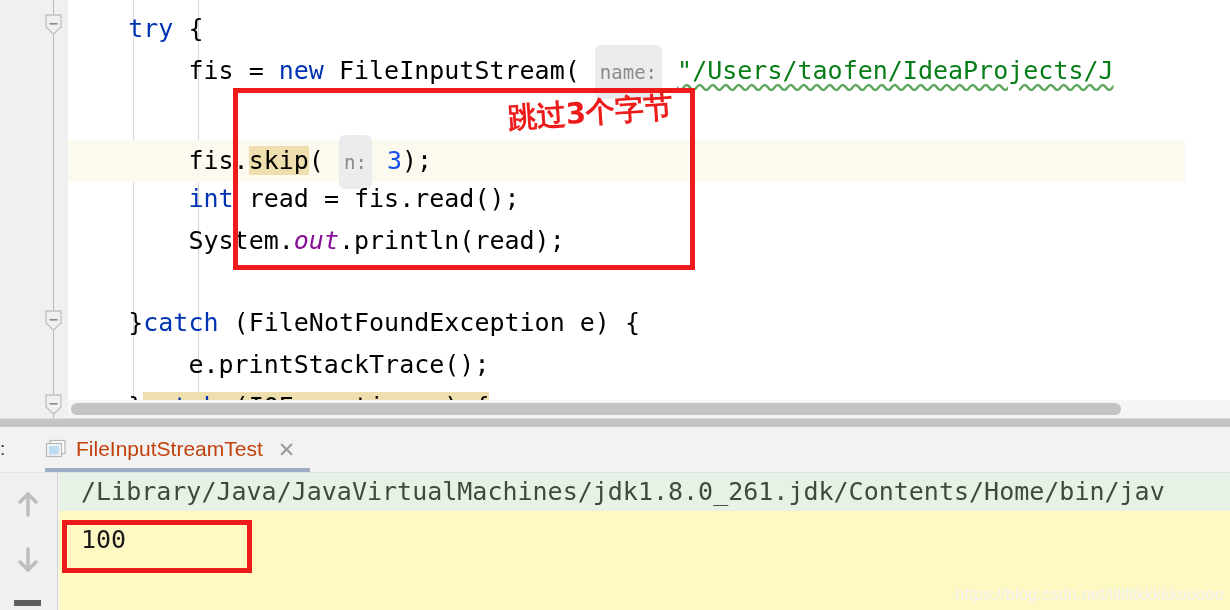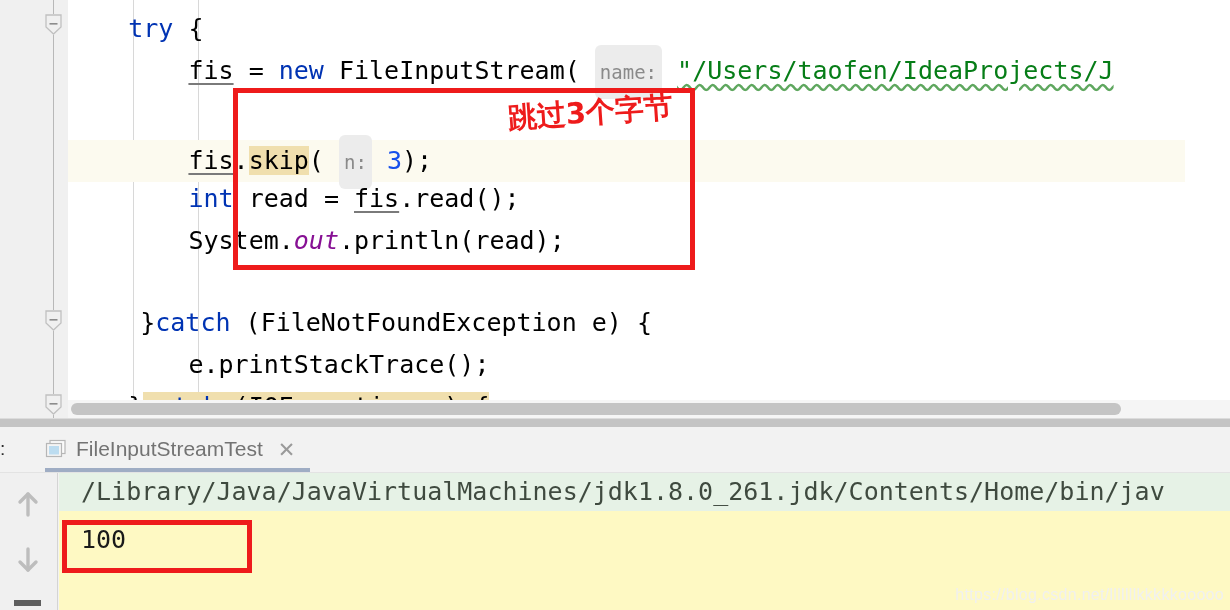--- a/index.html
+++ b/index.html
@@ -79,21 +79,21 @@
     font-family: "DejaVu Sans Mono", monospace;
     font-size: 25px;
     color: #000000;
   }
   .hl-line { background: #fcfaef; margin-top: 48px; }
 
   .kw      { color: #0033b3; }
   .str     { color: #067d17; }
   .fld     { color: #871094; font-style: italic; }
   .num     { color: #1750eb; }
-  .ident-u { text-decoration: underline; text-decoration-color: #7a7a7a; text-underline-offset: 4px; text-align: right; }
+  .ident-u { text-decoration-color: #7a7a7a; text-underline-offset: 4px; text-align: right; }
   .search-hl { background: #f0dfae; }
   .wavy {
     text-decoration: underline;
     text-decoration-style: wavy;
     text-decoration-color: #5fa75f;
     text-underline-offset: 4px;
   }
   .param-hint {
     background: #ececec;
     color: #8a8a8a;
@@ -178,21 +178,21 @@
     display: flex;
     align-items: center;
     gap: 9px;
   }
   .tab-icon {
     width: 22px; height: 20px;
     position: relative;
   }
   .tab-label {
     font-size: 21px;
-    color: #737373;
+    color: #c2410c;
     font-family: "Liberation Sans", sans-serif;
   }
   .tab-close {
     font-size: 21px;
     color: #9a9a9a;
     margin-left: 6px;
     line-height: 1;
   }
   .tab-underline {
     position: absolute;
@@ -305,21 +305,21 @@
     <div class="indent-guide ig1"></div>
     <div class="indent-guide ig2"></div>
     <div id="code-lines">
         <div class="code-line" style="top: 8px;"><span class="">    </span><span class="kw">try</span><span class=""> {</span></div>
         <div class="code-line" style="top: 50px;"><span class="">        </span><span class="ident-u">fis</span><span class=""> = </span><span class="kw">new</span><span class=""> FileInputStream(</span><span class=""> </span><span class="param-hint">name:</span><span class=""> </span><span class="str wavy">"/Users/taofen/IdeaProjects/J</span></div>
         <div class="code-line hl-line" style="top: 92px;"><span class="">        </span><span class="ident-u">fis</span><span class="">.</span><span class="search-hl">skip</span><span class="">(</span><span class=""> </span><span class="param-hint">n:</span><span class=""> </span><span class="num">3</span><span class="">);</span></div>
         <div class="code-line" style="top: 134px;"><span class=""></span></div>
         <div class="code-line" style="top: 178px;"><span class="">        </span><span class="kw">int</span><span class=""> read = </span><span class="ident-u">fis</span><span class="">.read();</span></div>
         <div class="code-line" style="top: 220px;"><span class="">        </span><span class="">System.</span><span class="fld">out</span><span class="">.println(read);</span></div>
         <div class="code-line" style="top: 262px;"><span class=""></span></div>
-        <div class="code-line" style="top: 302px; margin-left: 12px;"><span class="">    }</span><span class="kw">catch</span><span class=""> (FileNotFoundException e) {</span></div>
+        <div class="code-line" style="top: 302px;"><span class="">    }</span><span class="kw">catch</span><span class=""> (FileNotFoundException e) {</span></div>
         <div class="code-line" style="top: 344px;"><span class="">        e.printStackTrace();</span></div>
         <div class="code-line" style="top: 386px;"><span class="">    }</span><span class="kw search-hl">catch</span><span class="search-hl"> (IOException e) {</span></div>
       </div>
   </div>
 
   <div class="red-box-editor"></div>
   <div class="cn-note">跳过3个字节</div>
 
   <div class="editor-hscroll">
     <div class="editor-hscroll-thumb"></div>

